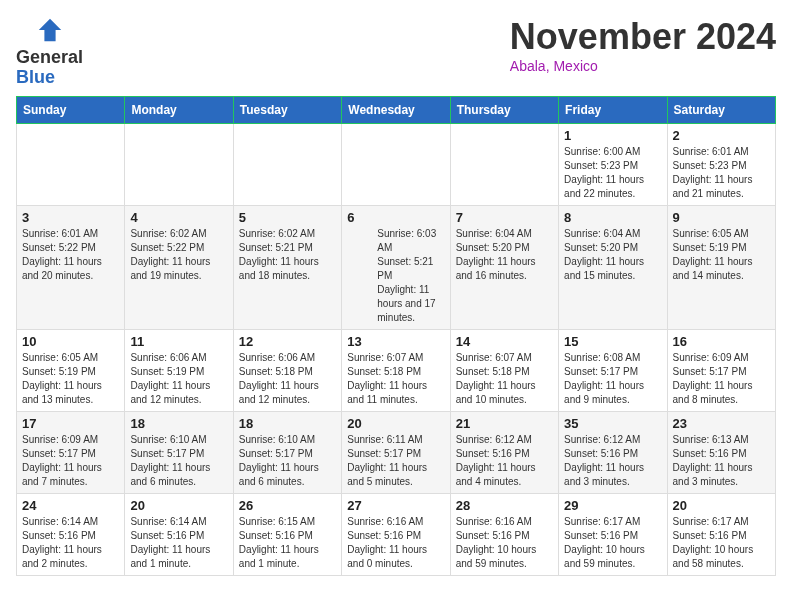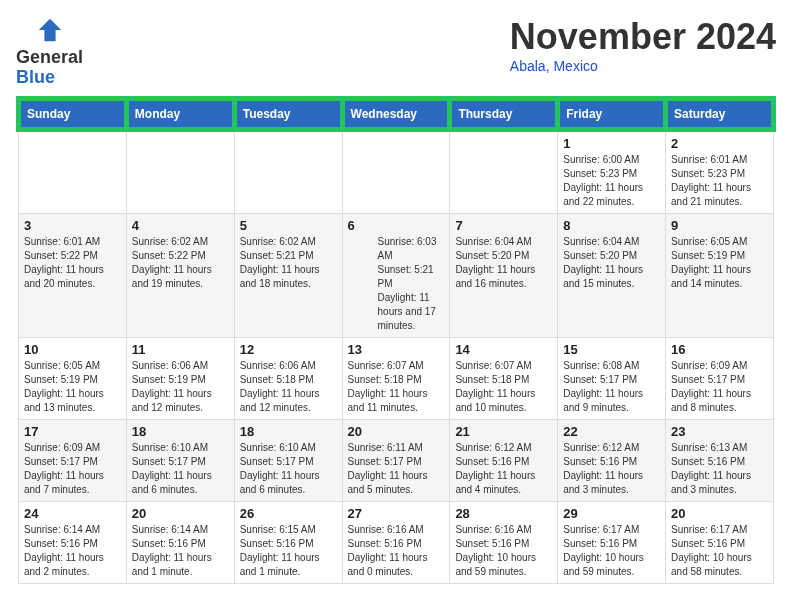--- a/index.html
+++ b/index.html
@@ -44,35 +44,35 @@
     .title-block {
       text-align: left;
     }
     .month-title {
       font-size: 36px;
       font-weight: bold;
       color: #333;
     }
     .location {
       font-size: 14px;
-      color: #1d4ed8;
+      color: #a21caf;
     }
     .calendar {
       width: 100%;
       border-collapse: collapse;
       font-size: 11px;
     }
     .calendar th {
       background-color: #2a6abf;
       color: white;
       text-align: left;
       padding: 6px 6px;
       font-size: 12px;
       font-weight: bold;
-      border: 5px solid #22c55e;
+      border: 1px solid #22c55e;
     }
     .calendar td {
       vertical-align: top;
       padding: 4px 5px;
       border: 1px solid #ddd;
       width: calc(100% / 7);
       min-height: 80px;
       background: #fff;
     }
     .calendar tr:nth-child(even) td {
@@ -264,21 +264,21 @@
 Sunset: 5:17 PM
 Daylight: 11 hours and 5 minutes.</div>
         </td>
         <td>
           <span class="day-num">21</span>
           <div class="day-info" style="white-space: pre-line;">Sunrise: 6:12 AM
 Sunset: 5:16 PM
 Daylight: 11 hours and 4 minutes.</div>
         </td>
         <td>
-          <span class="day-num">22</span>
+          <span class="day-num">35</span>
           <div class="day-info" style="white-space: pre-line;">Sunrise: 6:12 AM
 Sunset: 5:16 PM
 Daylight: 11 hours and 3 minutes.</div>
         </td>
         <td>
           <span class="day-num">23</span>
           <div class="day-info" style="white-space: pre-line;">Sunrise: 6:13 AM
 Sunset: 5:16 PM
 Daylight: 11 hours and 3 minutes.</div>
         </td>

